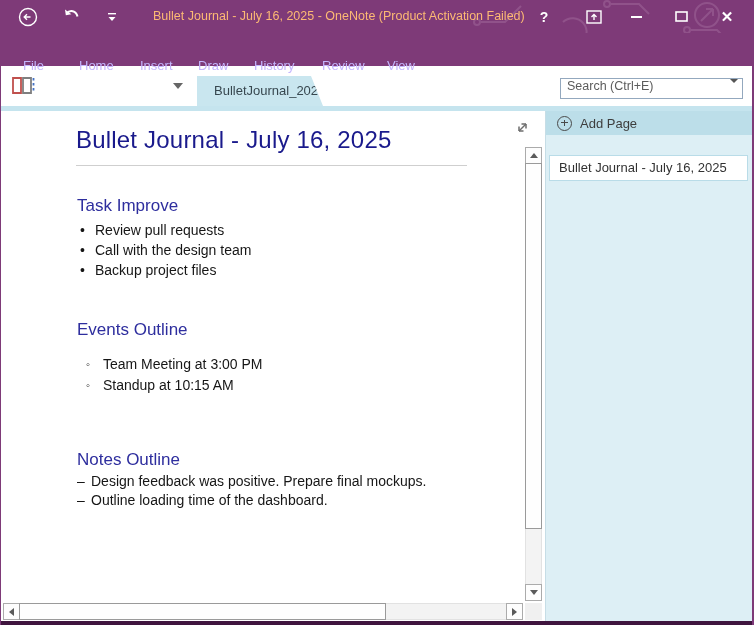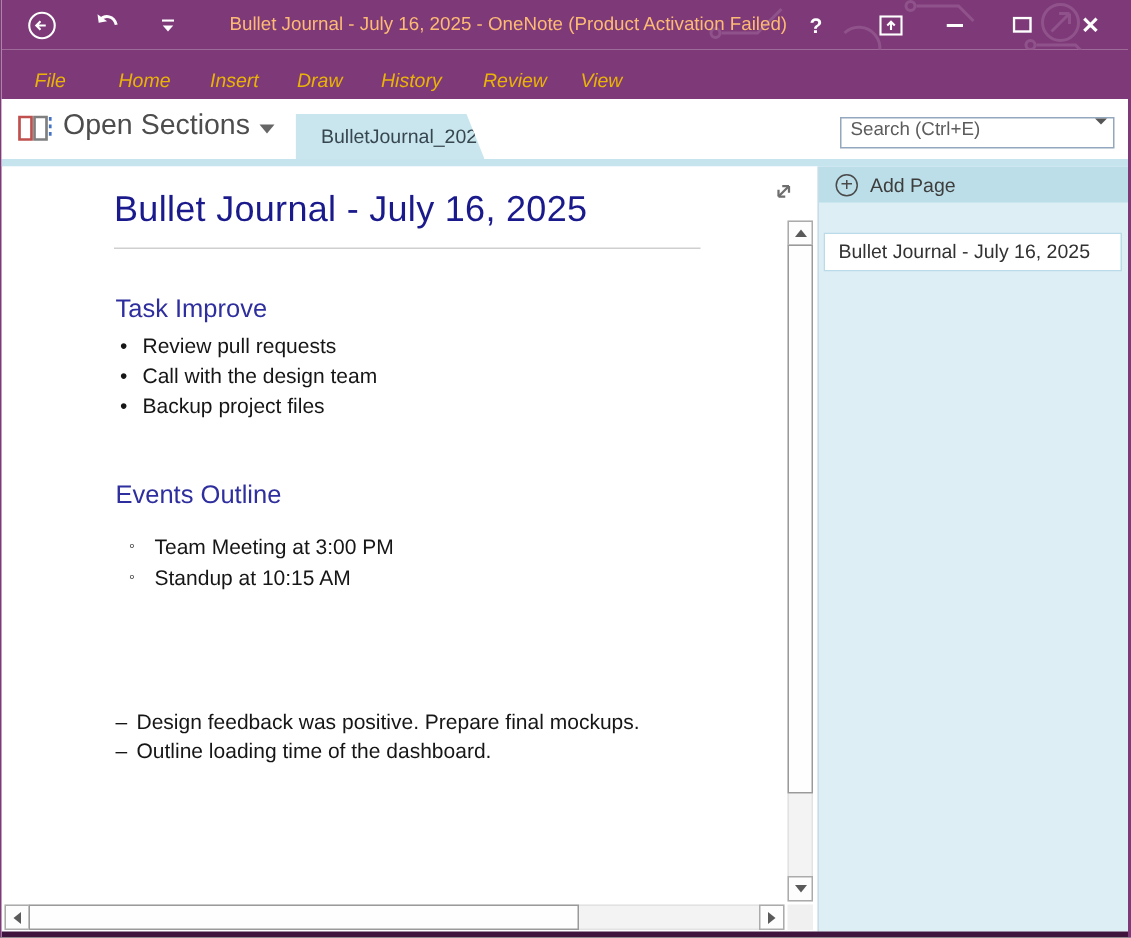--- a/index.html
+++ b/index.html
@@ -16,21 +16,21 @@
   .tb-ico { position:absolute; top:0; height:33px; display:flex; align-items:center; justify-content:center; color:#fff; z-index:2; cursor:default; }
   #btn-back   { left:12px;  width:30px; }
   #btn-undo   { left:56px;  width:30px; }
   #btn-qat    { left:100px; width:22px; }
   #tb-title   { position:absolute; left:152px; top:0; height:33px; line-height:33px; color:#fdba74; font-size:12.5px; z-index:2; white-space:nowrap; }
   #btn-help   { left:530px; width:26px; font-size:14px; font-weight:bold; }
   #btn-ribopt { left:578px; width:30px; }
   #btn-min    { left:620px; width:32px; }
   #btn-max    { left:664px; width:32px; }
   #btn-close  { left:708px; width:36px; font-size:15px; font-weight:bold; }
-  .ribbon-tab { position:absolute; top:4px; height:33px; line-height:33px; color:#eab308; font-size:13px; z-index:2; cursor:default;font-style:italic; }
+  .ribbon-tab { position:absolute; top:16px; height:33px; line-height:33px; color:#c4b5fd; font-size:13px; z-index:2; cursor:default; }
   
   #navrow { position:absolute; left:0; top:66px; width:100%; height:40px; background:#fff; }
   #nb-icon { position:absolute; left:10px; top:8px; }
   #open-sections { position:absolute; left:41px; top:7px; font-size:19px; color:#4d4d4d; }
   #os-caret { position:absolute; left:172px; top:17px; width:0; height:0; border-left:5px solid transparent; border-right:5px solid transparent; border-top:6px solid #666; }
   #section-tab { position:absolute; left:196px; top:10px; width:126px; height:30px; background:#C9E6EF;
     clip-path:polygon(0 0, calc(100% - 12px) 0, 100% 100%, 0 100%);
     font-size:13px; color:#37474f; line-height:30px; padding-left:17px; }
   #searchbox { position:absolute; left:559px; top:12px; width:183px; height:21px; background:#fff; border:1px solid #93A8BE; display:flex; align-items:flex-start; }
   #search-input { flex:1; border:none; outline:none; font-size:12.5px; color:#444; padding-left:6px; font-family:"Liberation Sans",sans-serif; background:transparent; }
@@ -160,21 +160,20 @@
     <span class="ribbon-tab" style="left:321px">Review</span>
     <span class="ribbon-tab" style="left:386px">View</span>
   </div>
 
   <div id="navrow">
     <svg id="nb-icon" width="25" height="23" viewBox="0 0 25 23">
       <path d="M2 4 h8 v15 h-8 Z" fill="none" stroke="#c0504d" stroke-width="1.8"></path>
       <path d="M12 4 h8 v15 h-8 Z" fill="none" stroke="#7f7f7f" stroke-width="1.8"></path>
       <path d="M22.5 4 v15" fill="none" stroke="#4472c4" stroke-width="1.8" stroke-dasharray="2.5 2.5"></path>
     </svg>
-    <span id="open-sections">Open Sections</span>
     <span id="os-caret"></span>
     <div id="section-tab">BulletJournal_20250716</div>
     <div id="searchbox">
       <input id="search-input" type="text" placeholder="Search (Ctrl+E)" style="">
       <svg width="14" height="14" viewBox="0 0 14 14">
           <circle cx="6" cy="6" r="4.2" fill="none" stroke="#3f5c76" stroke-width="1.6"></circle>
           <path d="M9.2 9.2 L13 13" stroke="#3f5c76" stroke-width="1.8"></path>
         </svg>
       <span id="search-caret"></span>
     </div>
@@ -212,20 +211,21 @@
       <div class="li">
           <span class="mk">◦</span>
           <span>Team Meeting at 3:00 PM</span>
         </div>
       <div class="li">
           <span class="mk">◦</span>
           <span>Standup at 10:15 AM</span>
         </div>
     </div>
 
+    <div class="sec-head" id="head-notes">Notes Outline</div>
     <div class="list" id="list-notes">
       <div class="li">
           <span class="mk">–</span>
           <span>Design feedback was positive. Prepare final mockups.</span>
         </div>
       <div class="li">
           <span class="mk">–</span>
           <span>Outline loading time of the dashboard.</span>
         </div>
     </div>

